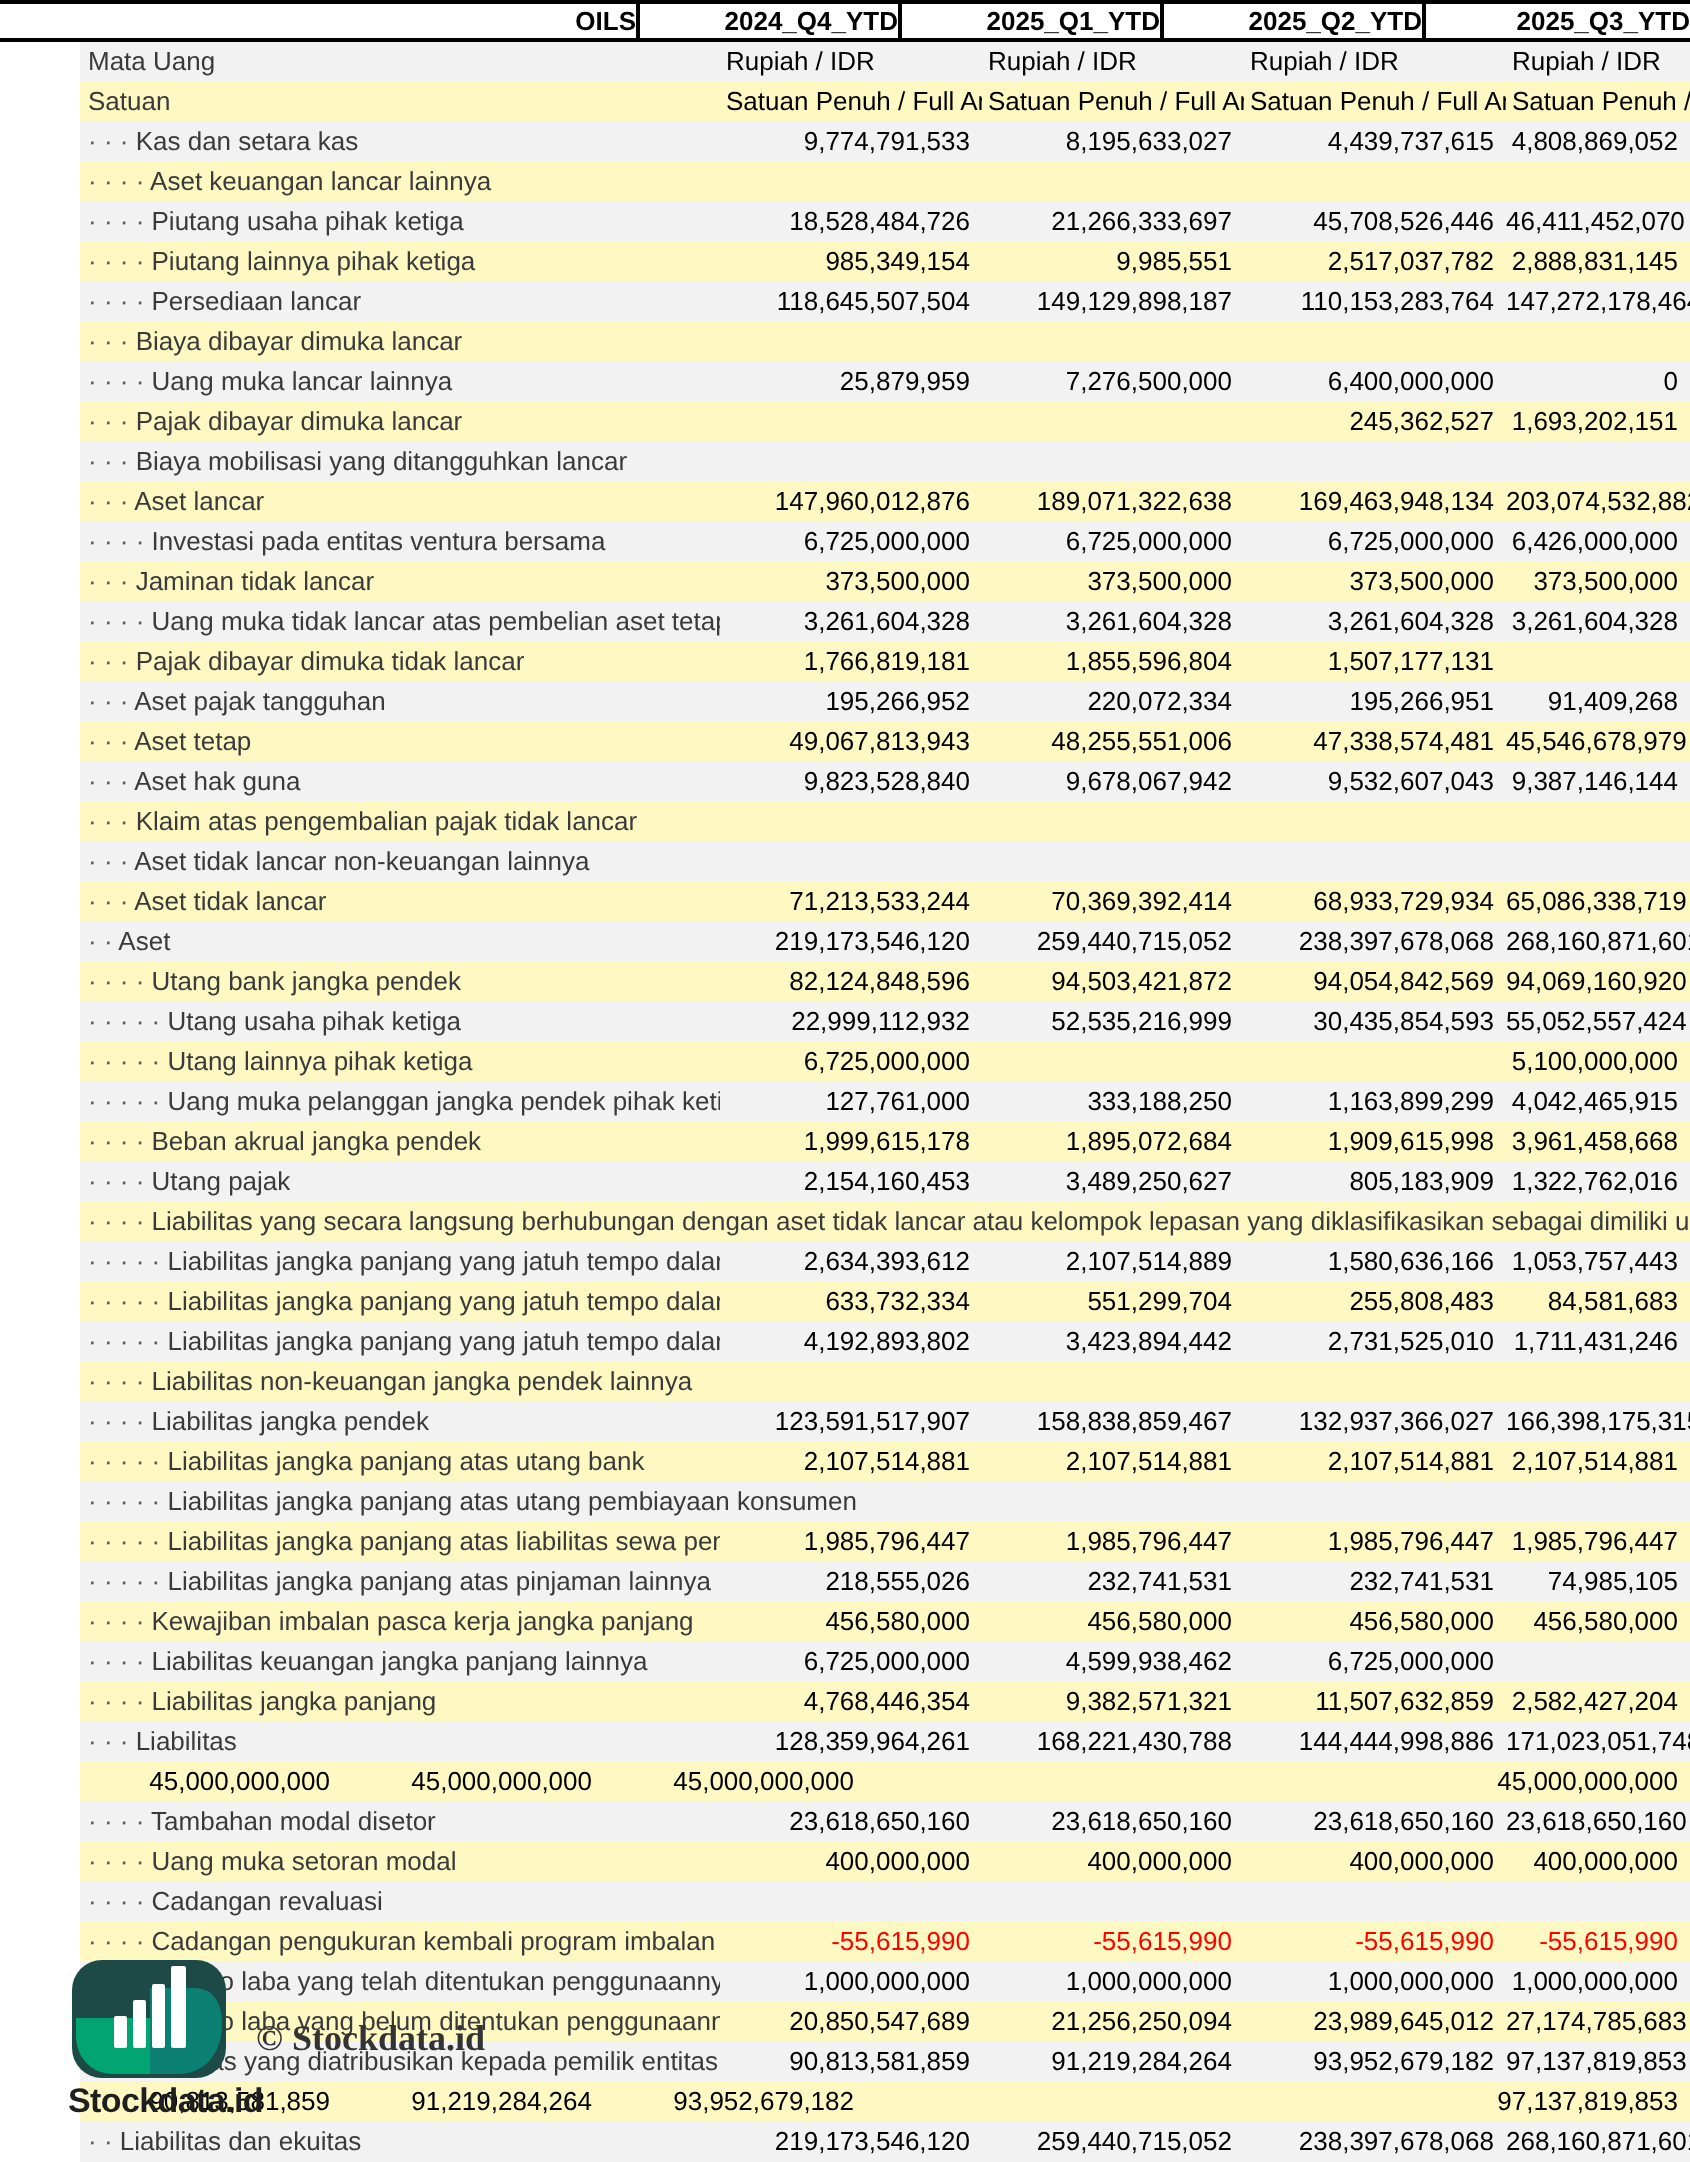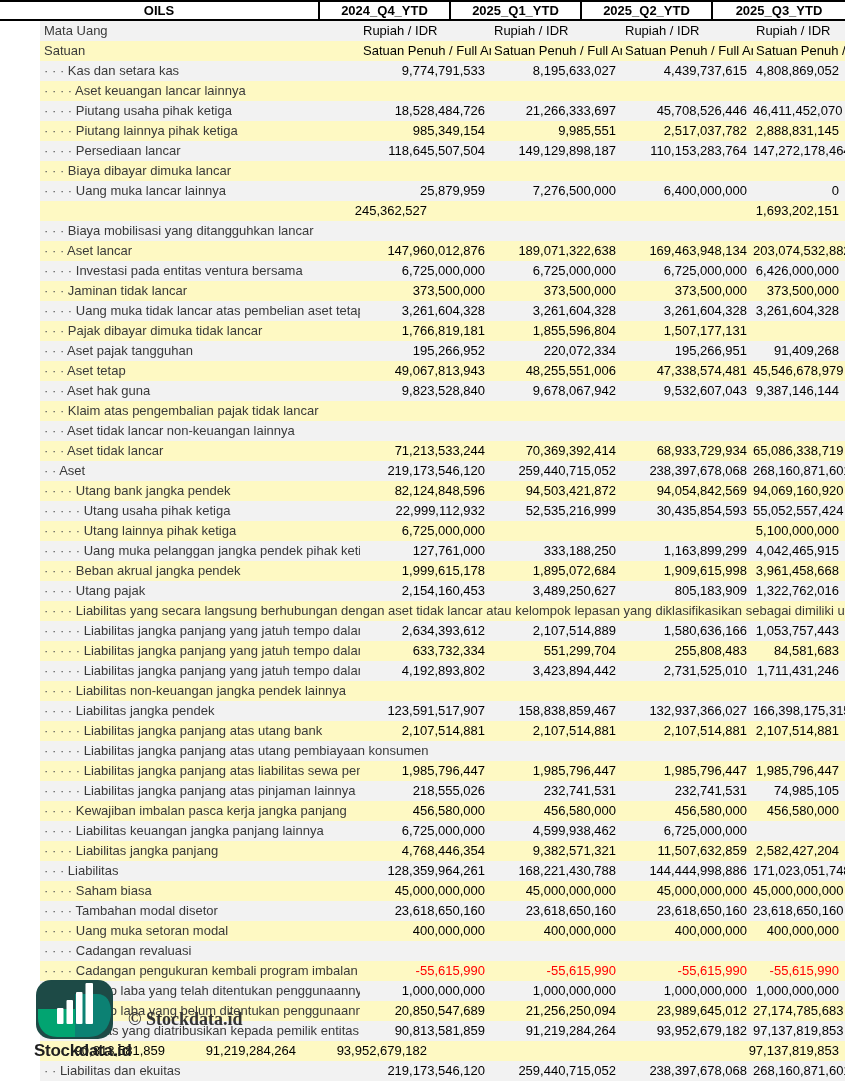--- a/index.html
+++ b/index.html
@@ -9,21 +9,21 @@
   }
   .page{width:845px;height:1081px;position:relative;overflow:hidden;}
 
   
   .hrow{
     display:flex;height:21px;box-sizing:border-box;background:#fff;
     border-top:2px solid #000;border-bottom:2px solid #000;
   }
   .hcell{
     box-sizing:border-box;font-weight:bold;font-size:13px;color:#000;
-    text-align:center;line-height:17px;overflow:hidden;white-space:nowrap;
+    text-align:right;line-height:17px;overflow:hidden;white-space:nowrap;
   }
   .hcell.hlbl{flex:0 0 320px;border-right:2px solid #000;}
   .hcell.hcol{flex:0 0 131px;border-right:2px solid #000;}
   .hcell.hcol:last-child{flex:1 1 auto;border-right:none;}
 
   
   .row{display:flex;height:20px;line-height:20px;font-size:13px;margin-left:40px;}
   .row.light{background:#f2f2f2;}
   .row.dark{background:#fef9c3;}
   .lbl{
@@ -114,20 +114,21 @@
         <div class="lbl"><span class="dots">· · · </span><span>Biaya dibayar dimuka lancar</span></div>
       </div>
       <div class="row light">
         <div class="lbl"><span class="dots">· · · · </span><span>Uang muka lancar lainnya</span></div>
         <div class="val">25,879,959</div>
         <div class="val">7,276,500,000</div>
         <div class="val">6,400,000,000</div>
         <div class="val">0</div>
       </div>
       <div class="row dark">
+        <div class="lbl"><span class="dots">· · · </span><span>Pajak dibayar dimuka lancar</span></div>
         <div class="val"></div>
         <div class="val"></div>
         <div class="val">245,362,527</div>
         <div class="val">1,693,202,151</div>
       </div>
       <div class="row light full">
         <div class="lbl"><span class="dots">· · · </span><span>Biaya mobilisasi yang ditangguhkan lancar</span></div>
       </div>
       <div class="row dark">
         <div class="lbl"><span class="dots">· · · </span><span>Aset lancar</span></div>
@@ -327,21 +328,20 @@
         <div class="val">2,582,427,204</div>
       </div>
       <div class="row light">
         <div class="lbl"><span class="dots">· · · </span><span>Liabilitas</span></div>
         <div class="val">128,359,964,261</div>
         <div class="val">168,221,430,788</div>
         <div class="val">144,444,998,886</div>
         <div class="val">171,023,051,748</div>
       </div>
       <div class="row dark">
-        <div class="lbl"><span class="dots">· · · · </span><span>Saham biasa</span></div>
         <div class="val">45,000,000,000</div>
         <div class="val">45,000,000,000</div>
         <div class="val">45,000,000,000</div>
         <div class="val">45,000,000,000</div>
       </div>
       <div class="row light">
         <div class="lbl"><span class="dots">· · · · </span><span>Tambahan modal disetor</span></div>
         <div class="val">23,618,650,160</div>
         <div class="val">23,618,650,160</div>
         <div class="val">23,618,650,160</div>

